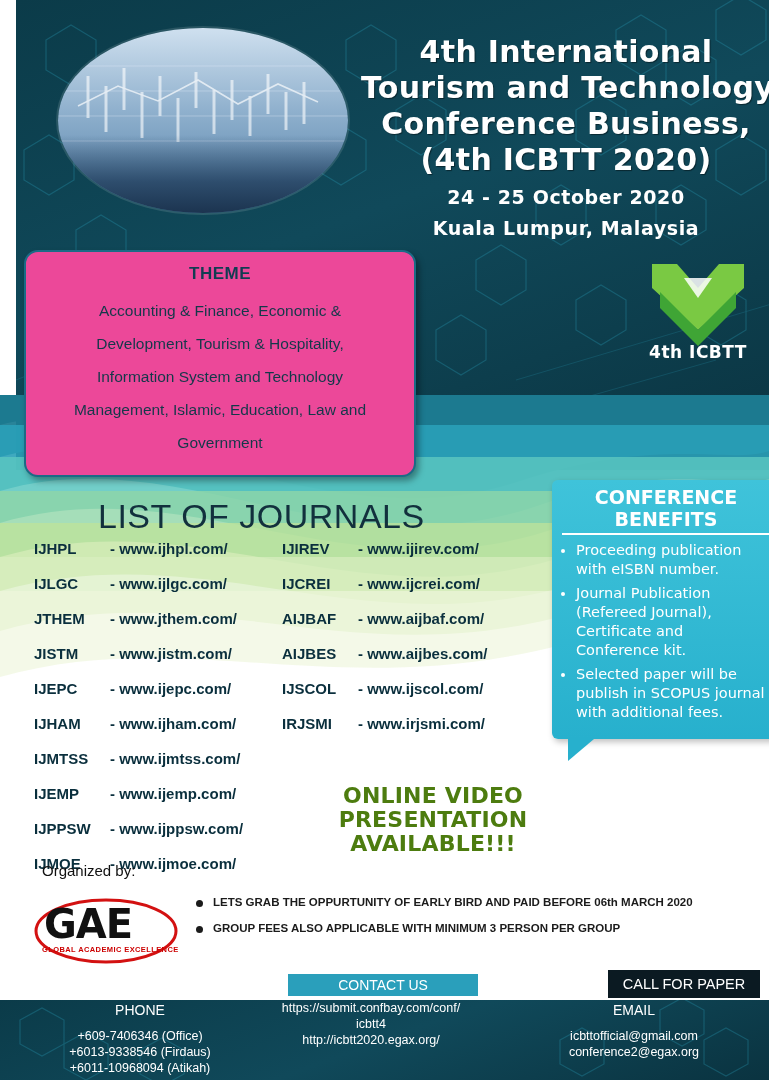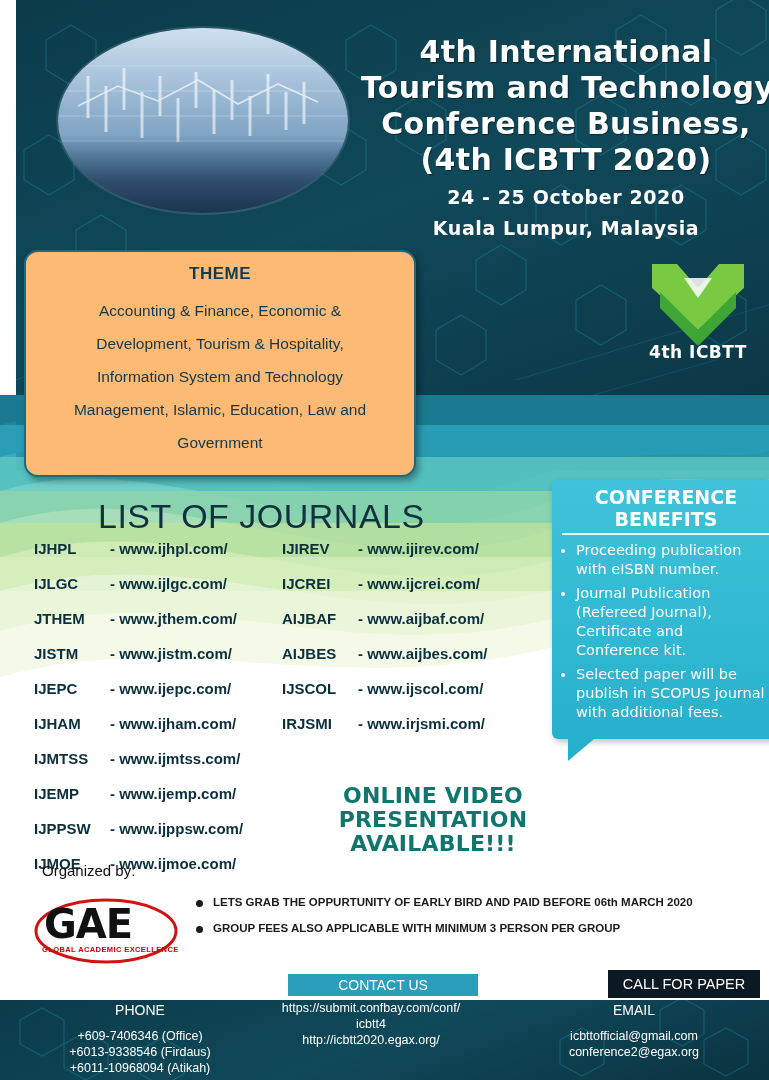--- a/index.html
+++ b/index.html
@@ -99,21 +99,21 @@
     color: #ffffff;
     letter-spacing: .5px;
     margin-top: -4px;
   }
   
   .theme-box {
     position: absolute;
     left: 24px; top: 250px;
     width: 360px;
     padding: 12px 14px 16px;
-    background: #fdba74;
+    background: #ec4899;
     border: 2px solid #1b6b86;
     border-radius: 14px;
     text-align: center;
     box-shadow: 3px 4px 6px rgba(0,0,0,.35);
   }
   .theme-box .theme-title {
     font-size: 17px;
     font-weight: bold;
     color: #123c52;
     letter-spacing: .5px;
@@ -193,21 +193,21 @@
     line-height: 19px;
     color: #ffffff;
     margin-bottom: 5px;
   }
   
   .online-video {
     position: absolute;
     left: 283px; top: 784px;
     width: 300px;
     text-align: center;
-    color: #0f766e;
+    color: #4d7c0f;
     font-family: "DejaVu Sans", sans-serif;
     font-weight: bold;
     font-size: 22px;
     line-height: 24px;
     letter-spacing: .2px;
   }
   
   .org-label {
     position: absolute;
     left: 42px; top: 862px;

